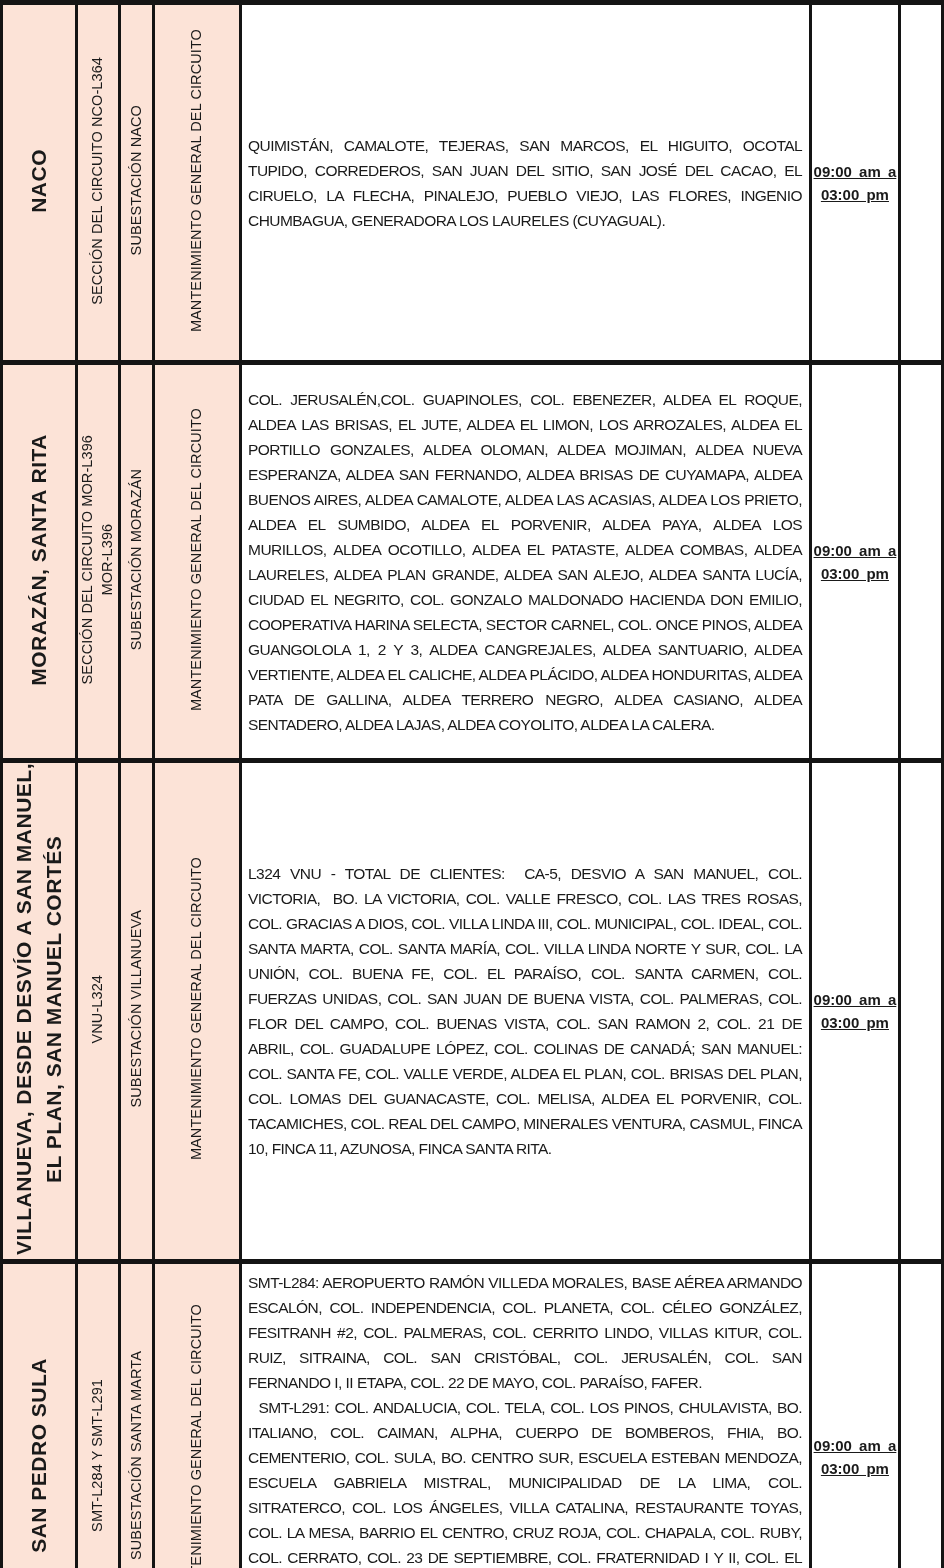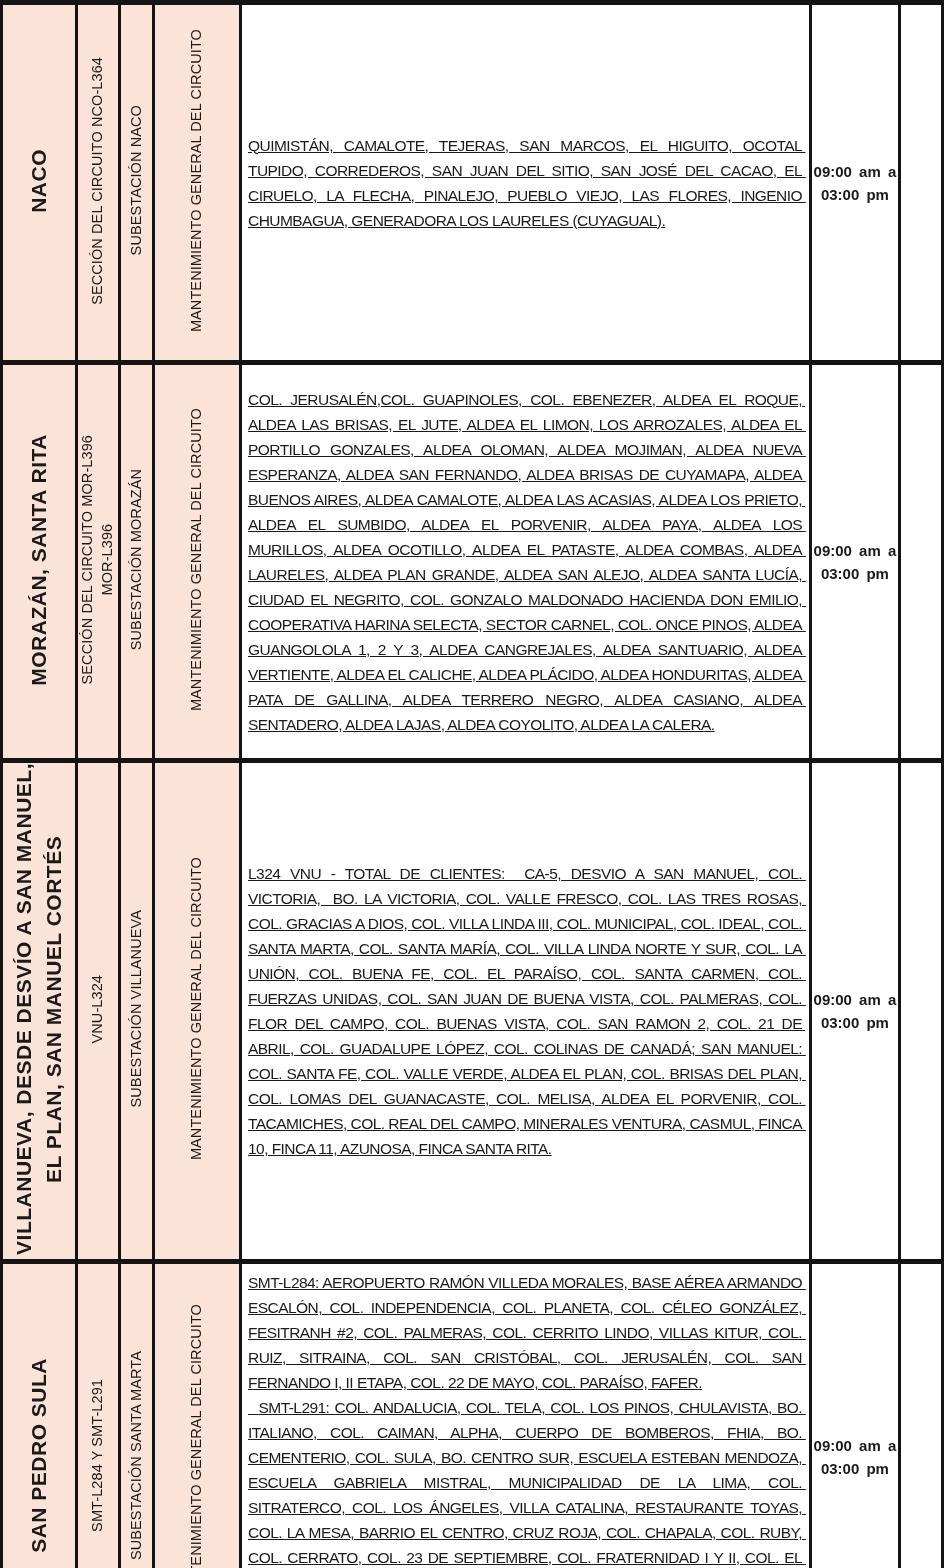--- a/index.html
+++ b/index.html
@@ -39,35 +39,36 @@
     font-weight: bold;
     font-size: 21px;
     line-height: 1.45;
     letter-spacing: 0.5px;
   }
   td.meta .vtext {
     font-size: 14.5px;
     line-height: 1.35;
     letter-spacing: 0.1px;
   }
-  td.desc { text-align: left; text-decoration: underline; }
+  td.desc { text-align: left; }
   .desc-inner {
     text-align: justify;
     white-space: pre-wrap;
     font-size: 15.5px;
     line-height: 25px;
     letter-spacing: -0.55px;
     padding: 6px 7px 6px 6px;
   }
   td.time .time-inner {
     font-weight: bold;
     font-size: 15px;
     line-height: 23px;
     white-space: pre-line;
     word-spacing: 3px;
+    text-decoration: underline;
   }
   td.edge { background: #ffffff; }
 </style>
 </head>
 <body>
 
 <table class="sched">
   <colgroup>
     <col style="width:76px">
     <col style="width:40px">

